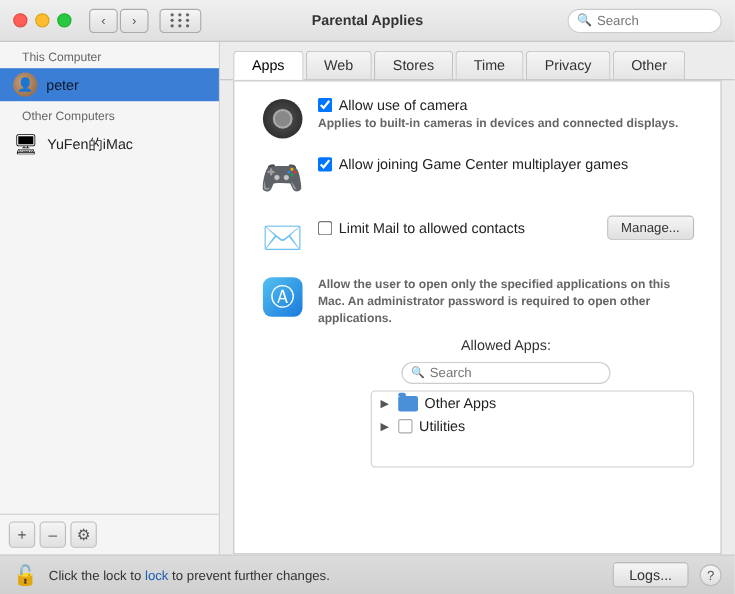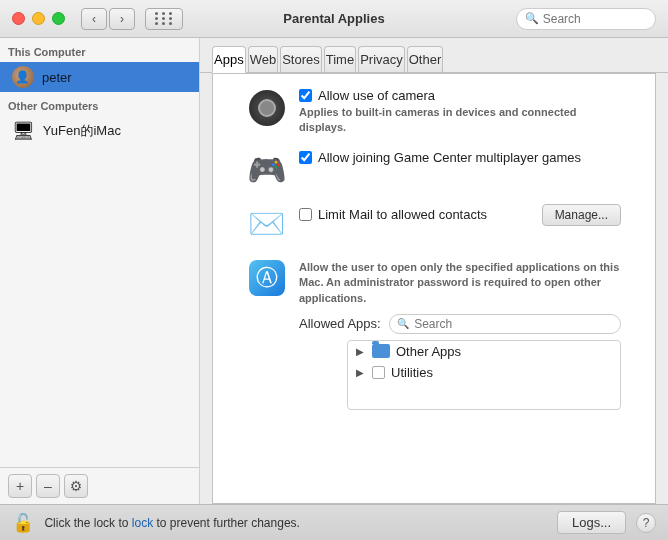--- a/index.html
+++ b/index.html
@@ -115,23 +115,23 @@
     .sidebar {
       width: 200px;
       background: #f5f5f5;
       border-right: 1px solid #d0d0d0;
       display: flex;
       flex-direction: column;
       height: 100%;
     }
     .sidebar-section-header {
       font-size: 11px;
-      font-weight: 700;
+      font-weight: 400;
       color: #666;
-      padding: 8px 8px 4px;
+      padding: 8px 20px 4px;
       text-transform: none;
     }
     .sidebar-item {
       display: flex;
       align-items: center;
       padding: 4px 12px;
       cursor: pointer;
       gap: 8px;
     }
     .sidebar-item.selected {
@@ -181,42 +181,42 @@
 
     
     .tab-bar {
       display: flex;
       padding: 8px 12px 0;
       gap: 0;
       border-bottom: 1px solid #c0c0c0;
       background: #ececec;
     }
     .tab {
-      padding: 5px 1px;
+      padding: 5px 16px;
       font-size: 13px;
       cursor: pointer;
       border: 1px solid #c0c0c0;
       border-bottom: none;
       border-radius: 4px 4px 0 0;
       background: linear-gradient(to bottom, #f5f5f5, #e5e5e5);
       color: #333;
       margin-right: 2px;
     }
     .tab.active {
       background: white;
       border-bottom: 1px solid white;
       margin-bottom: -1px;
       z-index: 1;
       color: #000;
     }
 
     
     .options-panel {
       flex: 1;
-      padding: 14px 34px;
+      padding: 14px 24px;
       overflow-y: auto;
       background: white;
       border: 1px solid #c0c0c0;
       margin: 0 12px;
     }
 
     .option-row {
       display: flex;
       align-items: flex-start;
       margin-bottom: 14px;
@@ -515,21 +515,21 @@
         </div>
       </div>
 
       <div class="option-row limit-apps-section">
         <div class="option-icon">
           <div class="icon-appstore">Ⓐ</div>
         </div>
         <div class="option-content">
           <div class="option-description">Allow the user to open only the specified applications on this Mac. An administrator password is required to open other applications.</div>
 
-          <div class="allowed-apps-row" style="margin-left:0; margin-top:8px;">
+          <div class="allowed-apps-row" style="margin-left:0; margin-top:8px;flex-direction:column;">
             <span class="allowed-apps-label">Allowed Apps:</span>
             <div class="search-inline">
               <span style="color:#aaa;font-size:10px;margin-right:4px;">🔍</span>
               <input type="text" placeholder="Search" style="">
             </div>
           </div>
 
           <div class="apps-list">
             <div class="apps-list-item">
               <span class="tree-arrow">▶</span>

